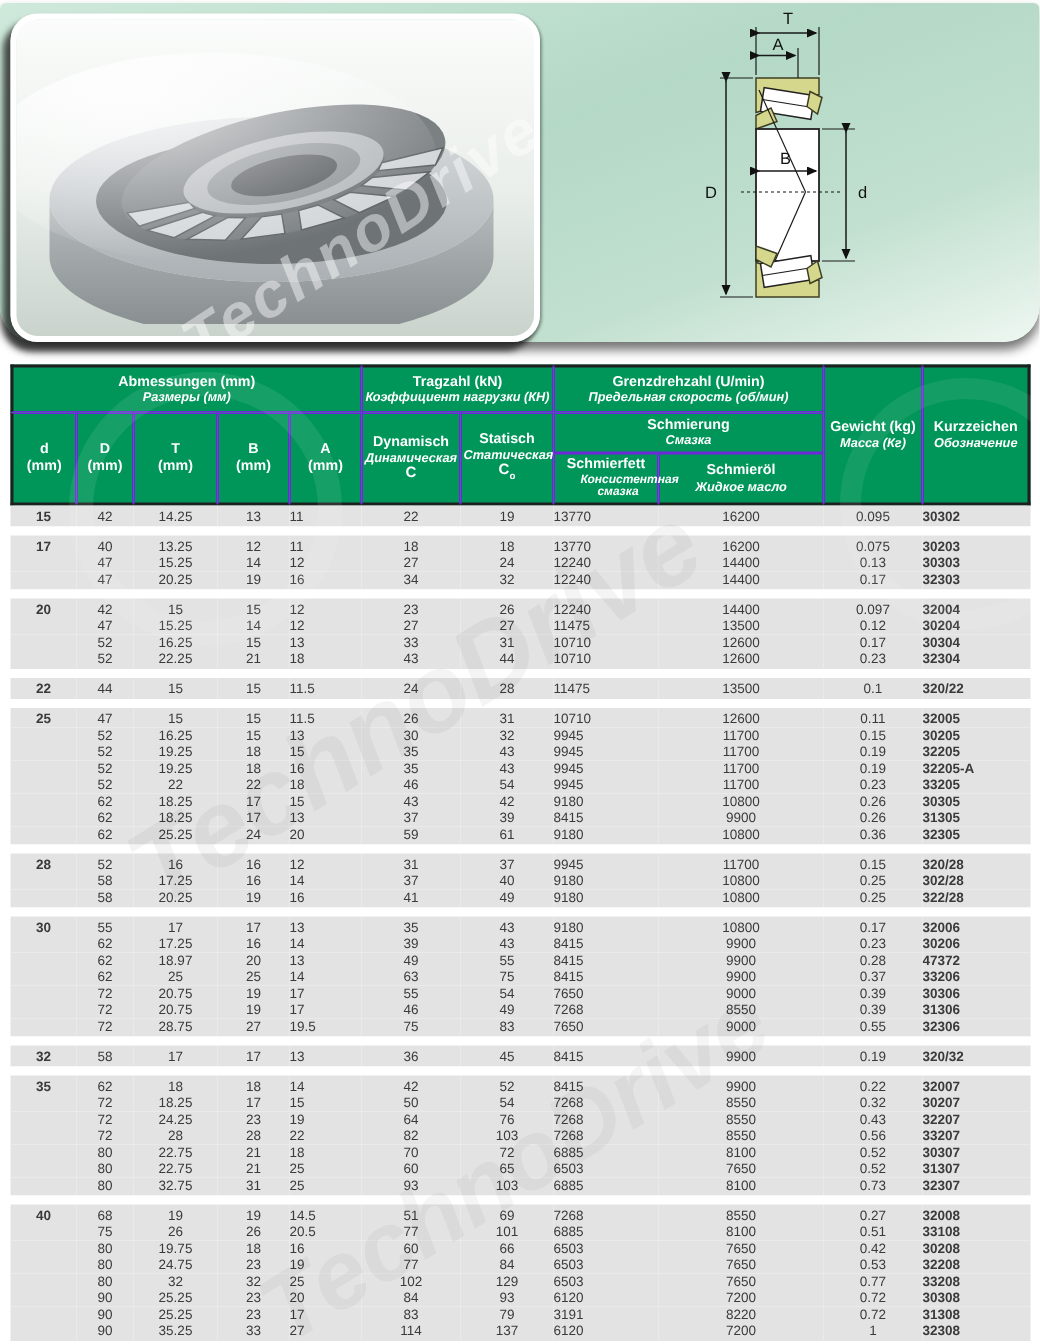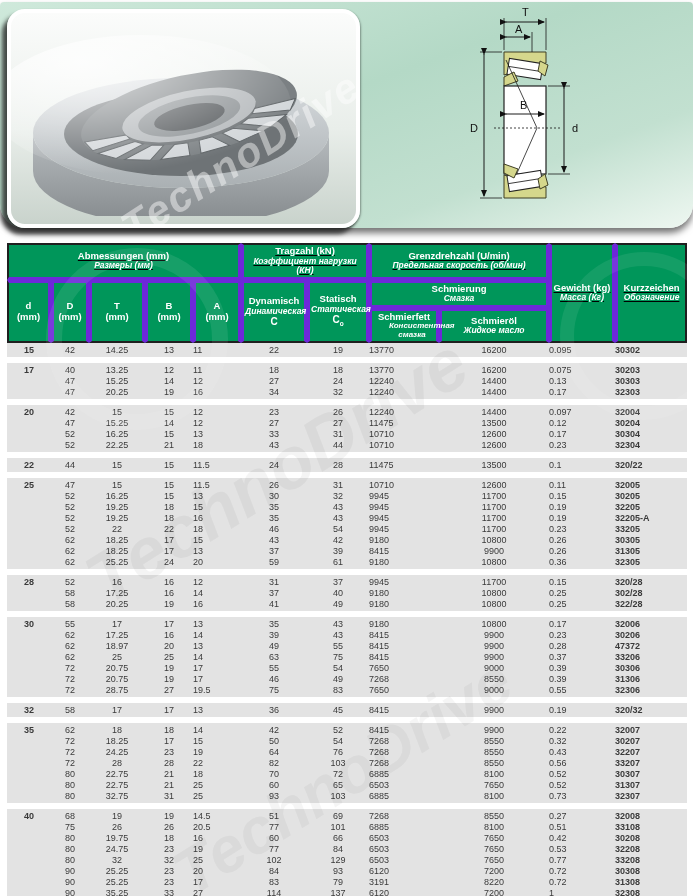--- a/index.html
+++ b/index.html
@@ -33,24 +33,24 @@
   .wm{position:absolute;pointer-events:none;font-weight:bold;font-style:italic;z-index:5;}
   .wm-1{left:60px;top:430px;font-size:72px;color:rgba(0,0,0,0.045);transform:rotate(-32deg);}
   .wm-2{left:150px;top:740px;font-size:64px;color:rgba(0,0,0,0.04);transform:rotate(-32deg);}
   .wm-circle{position:absolute;border-radius:50%;pointer-events:none;z-index:5;}
   .wm-c1{left:46px;top:248px;width:150px;height:150px;border:16px solid rgba(255,255,255,0.09);}
   .wm-c2{left:560px;top:252px;width:140px;height:140px;border:14px solid rgba(255,255,255,0.08);}
   
   .table-wrap{margin:7px 0 0 7px;width:680px;position:relative;}
   table{border-collapse:separate;border-spacing:0;width:680px;table-layout:fixed;}
   thead th{
-    background:#00965a;color:#fff;border:3px solid #6d28d9;
+    background:#00965a;color:#fff;border:1px solid #6d28d9;
     vertical-align:middle;padding:1px;font-weight:bold;
   }
-  thead tr:nth-child(1){height:32px;text-decoration:underline;}
+  thead tr:nth-child(1){height:32px;}
   thead tr:nth-child(2){height:27px;}
   thead tr:nth-child(3){height:35px;}
   thead tr:first-child th{border-top:2px solid #1f1f1f;}
   th.el{border-left:2px solid #1f1f1f;}
   th.er{border-right:2px solid #1f1f1f;}
   th.hb{border-bottom:2px solid #1f1f1f;}
   .hd{font-size:9.5px;line-height:10.5px;}
   .hr{font-size:8.5px;line-height:9.5px;font-style:italic;}
   .hr.small{font-size:8px;line-height:8.5px;padding-left:16px;}
   .hsym{font-size:10px;line-height:11px;}
@@ -63,21 +63,21 @@
   tbody.group tr:last-child td{padding-bottom:1px;}
   tbody.gap td{height:6px;background:#fff;padding:0;}
   td.c-d{text-align:center;font-weight:bold;color:#141414;}
   td.c-D{text-align:center;}
   td.c-T{text-align:center;padding-right:12px;}
   td.c-B{text-align:center;}
   td.c-A{padding-right:14px;}
   td.c-c,td.c-c0{text-align:center;padding-left:16px;}
   td.c-fett{text-align:left;padding-left:10px;}
   td.c-oel{text-align:center;}
-  td.c-gew{text-align:left;padding-left:10px;}
+  td.c-gew{text-align:center;padding-left:10px;}
   td.c-kz{text-align:left;padding-left:7px;font-weight:bold;color:#141414;}
   
   .dline{stroke:#1a1a1a;stroke-width:1;fill:none;}
   .dthin{stroke:#1a1a1a;stroke-width:0.8;fill:none;}
   .khaki{fill:#d5d78c;stroke:#3f3f24;stroke-width:1;}
   .dlabel{font-size:11px;fill:#111;font-family:"Liberation Sans",sans-serif;}
 </style>
 </head>
 <body>
 

